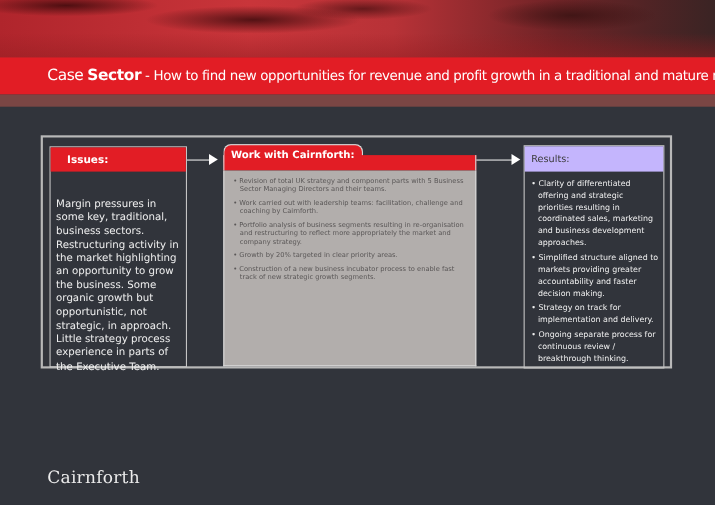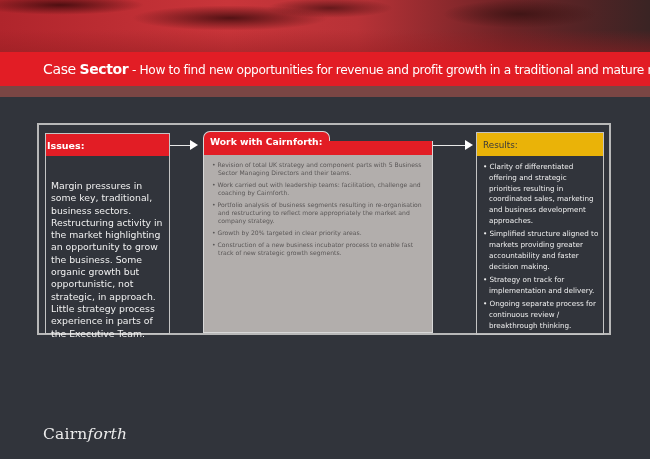--- a/index.html
+++ b/index.html
@@ -40,21 +40,21 @@
   .frame {
     position: absolute; left: 37px; top: 123px; width: 570px; height: 208px;
     border: 2px solid #b8b8b8;
   }
   .box-issues {
     position: absolute; left: 45px; top: 133px; width: 125px; height: 200px;
     border: 1px solid #c4c4c4; box-sizing: border-box; height: 201px;
   }
   .issues-head {
     background: #e21d25; height: 22px; display: flex; align-items: center;
-    padding-left: 1px; color: #fff; font-weight: bold; font-size: 9.5px;
+    padding-left: 15px; color: #fff; font-weight: bold; font-size: 9.5px;
   }
   .issues-body {
     padding: 24px 4px 0 5px; color: #f0f0f0; font-size: 9.3px; line-height: 12.3px;
   }
   .box-work {
     position: absolute; left: 203px; top: 131px; width: 248px; height: 203px;
   }
   .work-tab {
     position: absolute; left: 0; top: 0; width: 125px; height: 16px;
     background: #e21d25; border-top-left-radius: 7px; border-top-right-radius: 7px;
@@ -75,41 +75,41 @@
   }
   .work-item {
     color: #5a5757; font-size: 6.1px; line-height: 8.2px; margin-bottom: 3.6px;
     padding-left: 6px; text-indent: -6px;
   }
   .box-results {
     position: absolute; left: 476px; top: 132px; width: 128px; height: 203px;
     border: 1px solid #c4c4c4; box-sizing: border-box;
   }
   .results-head {
-    background: #eab308; height: 23px; display: flex; align-items: center; padding-left: 6px;
+    background: #c4b5fd; height: 23px; display: flex; align-items: center; padding-left: 6px;
     color: #3a3a3a; font-size: 8.8px;
   }
   .results-body { padding: 6px 4px 0 6px; }
   .result-item {
     color: #f0f0f0; font-size: 7.2px; line-height: 10.8px; margin-bottom: 2.5px;
     padding-left: 6px; text-indent: -6px;
   }
   .connector {
     position: absolute; height: 1px; background: #e8e8e8;
   }
   .arrowhead {
     position: absolute; width: 0; height: 0;
     border-top: 5.5px solid transparent; border-bottom: 5.5px solid transparent;
     border-left: 8px solid #ffffff;
   }
   .logo {
     position: absolute; left: 43px; top: 425px; color: #ececec; font-size: 15.5px;
     font-family: "DejaVu Serif", serif; letter-spacing: 0.2px;
   }
-  .logo .ital { font-style: italic; }
+  .logo .ital { }
 </style>
 </head>
 <body>
 
 <div class="hero"></div>
 <div class="hero-shade"></div>
 
 <div class="title-band">
   <div class="title-text"><span class="lead">Case</span> <span class="bold">Sector</span><span> - How to find new opportunities for revenue and profit growth in a traditional and mature market</span></div>
 </div>

